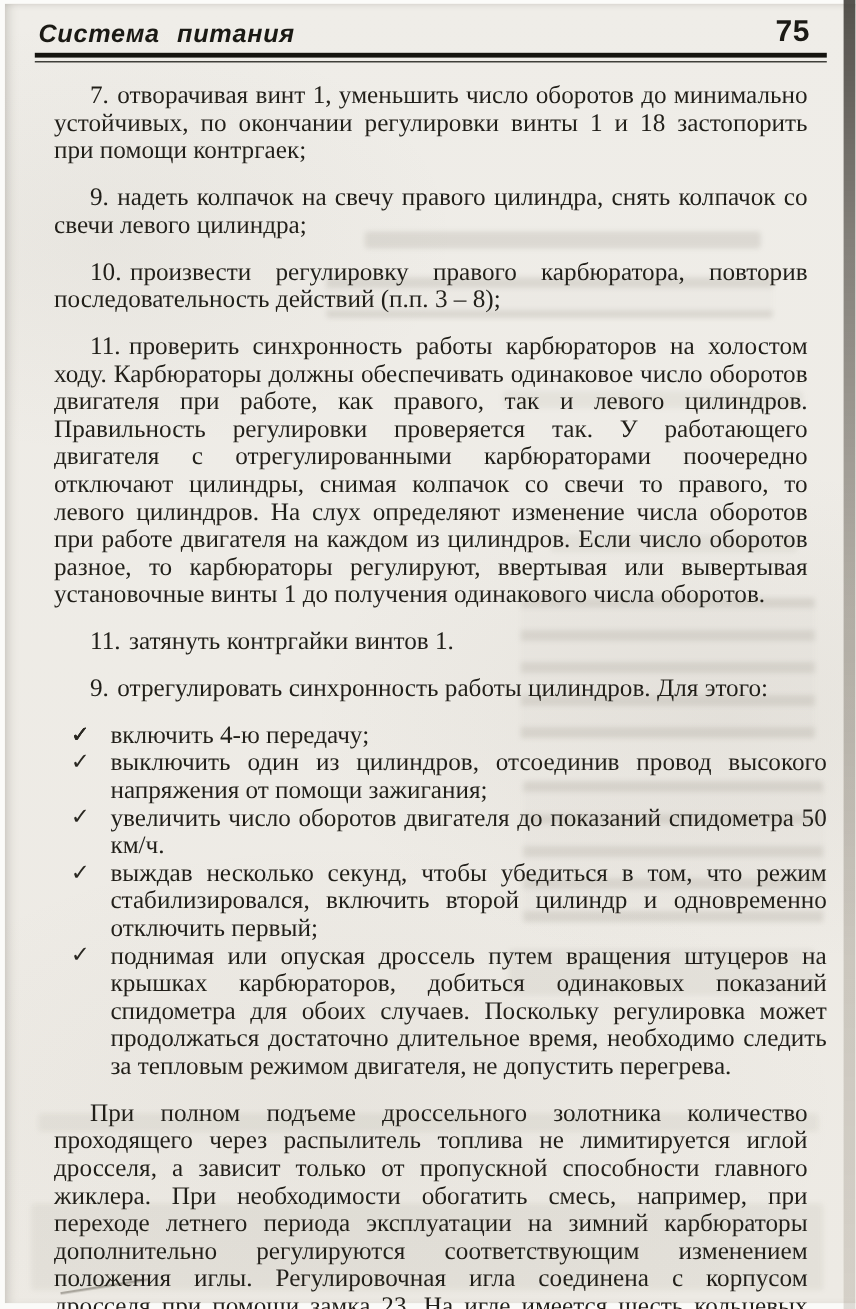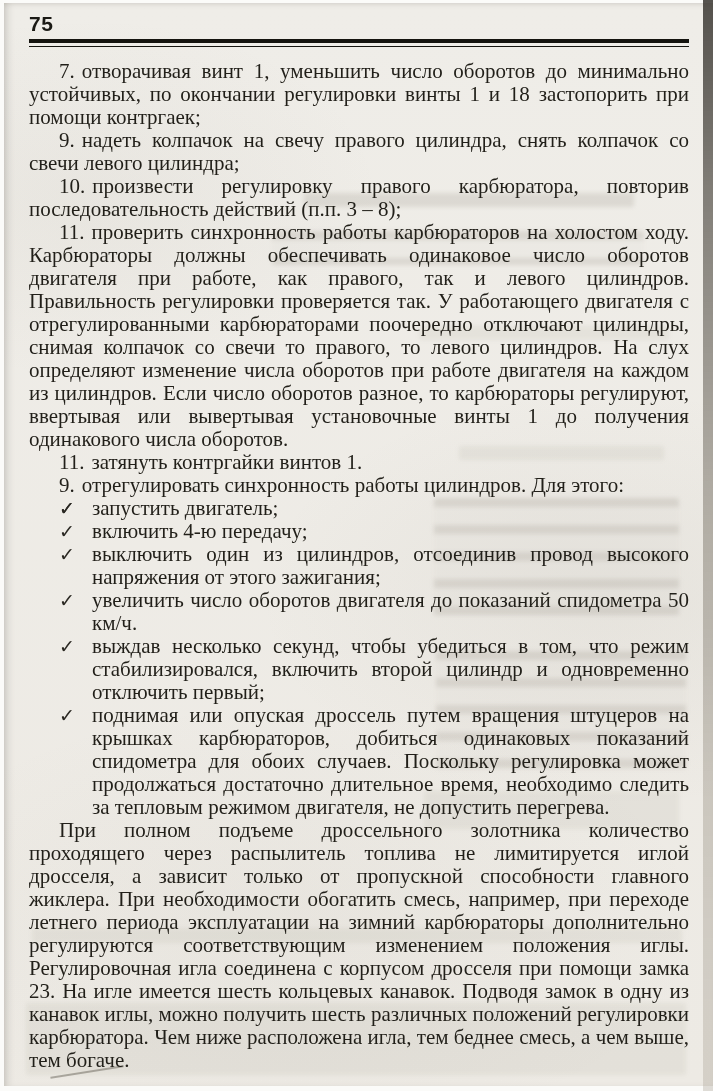--- a/index.html
+++ b/index.html
@@ -29,38 +29,38 @@
     z-index: 5;
   }
 
   header {
     display: flex; justify-content: space-between; align-items: flex-end;
     font-family: "Liberation Sans", sans-serif; font-weight: bold;
     color: #1b1a15;
     position: relative; z-index: 2;
   }
   .title { font-style: italic; font-size: 21px; letter-spacing: 0.6px; word-spacing: 8px; padding-left: 3px; }
-  .pagenum { font-size: 21px; letter-spacing: 0.5px; padding-right: 14px; }
+  .pagenum { font-size: 25px; letter-spacing: 0.5px; padding-right: 14px; }
 
   .rule {
     margin-top: 3px; height: 3px;
     border-top: 4px solid #15140f;
     border-bottom: 1.6px solid #15140f;
     position: relative; z-index: 2;
   }
 
   main {
     margin-top: 13px;
     font-family: "Liberation Serif", serif;
     font-size: 21px; line-height: 23px;
     color: #211f19;
     text-align: justify;
     position: relative; z-index: 2;
   }
-  p.para { margin: 0; text-indent: 30px; }
+  p.para { margin: 16px; text-indent: 30px; }
   .num { padding-right: 7px; }
   .check-item { position: relative; padding-left: 63px; }
   .check {
     position: absolute; left: 30px; top: 0;
     font-size: 19px; color: #2a2822;
   }
 
   
   .ghost {
     position: absolute; z-index: 1;
@@ -93,35 +93,36 @@
   <div class="ghost faint" style="left:415px; top:323px; width:250px; height:14px;"></div>
   <div class="ghost faint" style="left:455px; top:443px; width:205px; height:14px;"></div>
   <div class="ghost lines" style="left:430px; top:495px; width:245px; height:118px;"></div>
   <div class="ghost lines" style="left:432px; top:648px; width:250px; height:118px;"></div>
   <div class="ghost faint" style="left:420px; top:788px; width:255px; height:38px;"></div>
   <div class="ghost faint" style="left:28px;  top:925px; width:650px; height:15px;"></div>
   <div class="ghost faint" style="left:22px;  top:1000px; width:660px; height:72px;"></div>
   <div class="crease"></div>
 
   <header>
+    <span class="title">Система питания</span>
     <span class="pagenum">75</span>
   </header>
   <div class="rule"></div>
 
   <main id="content">
       <p class="para"><span class="num">7.</span><span>отворачивая винт 1, уменьшить число оборотов до минимально устойчивых, по окончании регулировки винты 1 и 18 застопорить при помощи контргаек;</span></p>
       <p class="para"><span class="num">9.</span><span>надеть колпачок на свечу правого цилиндра, снять колпачок со свечи левого цилиндра;</span></p>
       <p class="para"><span class="num">10.</span><span>произвести регулировку правого карбюратора, повторив последовательность действий (п.п. 3 – 8);</span></p>
       <p class="para"><span class="num">11.</span><span>проверить синхронность работы карбюраторов на холостом ходу. Карбюраторы должны обеспечивать одинаковое число оборотов двигателя при работе, как правого, так и левого цилиндров. Правильность регулировки проверяется так. У работающего двигателя с отрегулированными карбюраторами поочередно отключают цилиндры, снимая колпачок со свечи то правого, то левого цилиндров. На слух определяют изменение числа оборотов при работе двигателя на каждом из цилиндров. Если число оборотов разное, то карбюраторы регулируют, ввертывая или вывертывая установочные винты 1 до получения одинакового числа оборотов.</span></p>
       <p class="para"><span class="num">11.</span><span>затянуть контргайки винтов 1.</span></p>
       <p class="para"><span class="num">9.</span><span>отрегулировать синхронность работы цилиндров. Для этого:</span></p>
       <div class="check-item"><span class="check">✓</span></div>
-      <div class="check-item"><span class="check">✓</span><span>запустить двигатель;</span></div>
+      <div class="check-item"><span class="check">✓</span></div>
       <div class="check-item"><span class="check">✓</span><span>включить 4-ю передачу;</span></div>
-      <div class="check-item"><span class="check">✓</span><span>выключить один из цилиндров, отсоединив провод высокого напряжения от этого зажигания;</span></div>
+      <div class="check-item"><span class="check">✓</span><span>выключить один из цилиндров, отсоединив провод высокого напряжения от помощи зажигания;</span></div>
       <div class="check-item"><span class="check">✓</span><span>увеличить число оборотов двигателя до показаний спидометра 50 км/ч.</span></div>
       <div class="check-item"><span class="check">✓</span><span>выждав несколько секунд, чтобы убедиться в том, что режим стабилизировался, включить второй цилиндр и одновременно отключить первый;</span></div>
       <div class="check-item"><span class="check">✓</span><span>поднимая или опуская дроссель путем вращения штуцеров на крышках карбюраторов, добиться одинаковых показаний спидометра для обоих случаев. Поскольку регулировка может продолжаться достаточно длительное время, необходимо следить за тепловым режимом двигателя, не допустить перегрева.</span></div>
       <p class="para">При полном подъеме дроссельного золотника количество проходящего через распылитель топлива не лимитируется иглой дросселя, а зависит только от пропускной способности главного жиклера. При необходимости обогатить смесь, например, при переходе летнего периода эксплуатации на зимний карбюраторы дополнительно регулируются соответствующим изменением положения иглы. Регулировочная игла соединена с корпусом дросселя при помощи замка 23. На игле имеется шесть кольцевых канавок. Подводя замок в одну из канавок иглы, можно получить шесть различных положений регулировки карбюратора. Чем ниже расположена игла, тем беднее смесь, а чем выше, тем богаче.</p>
     </main>
 
 </div>
 
 <div class="edge-right"></div>
 

